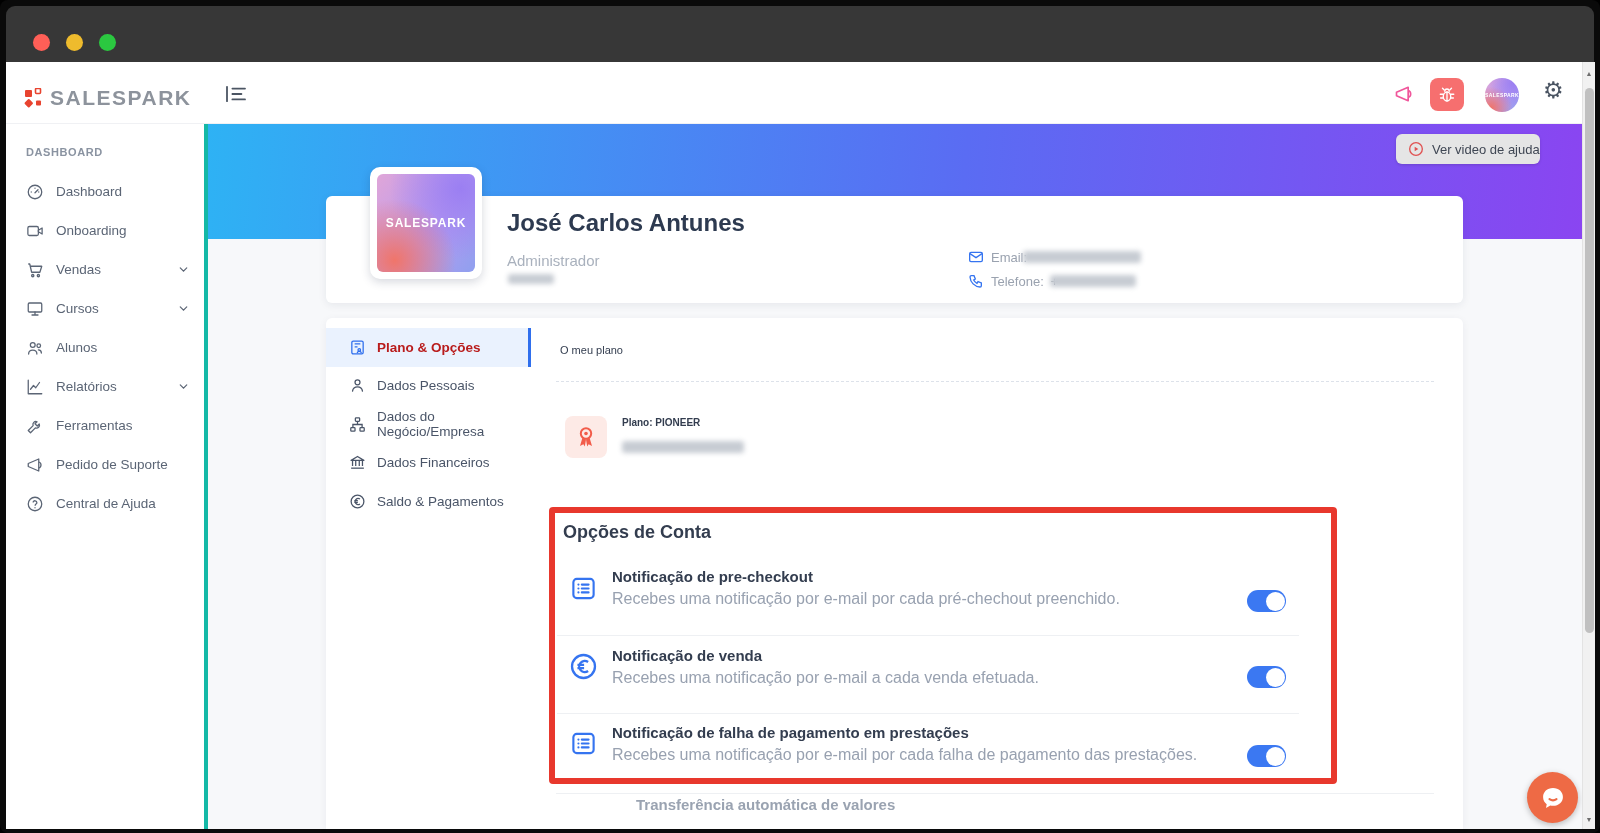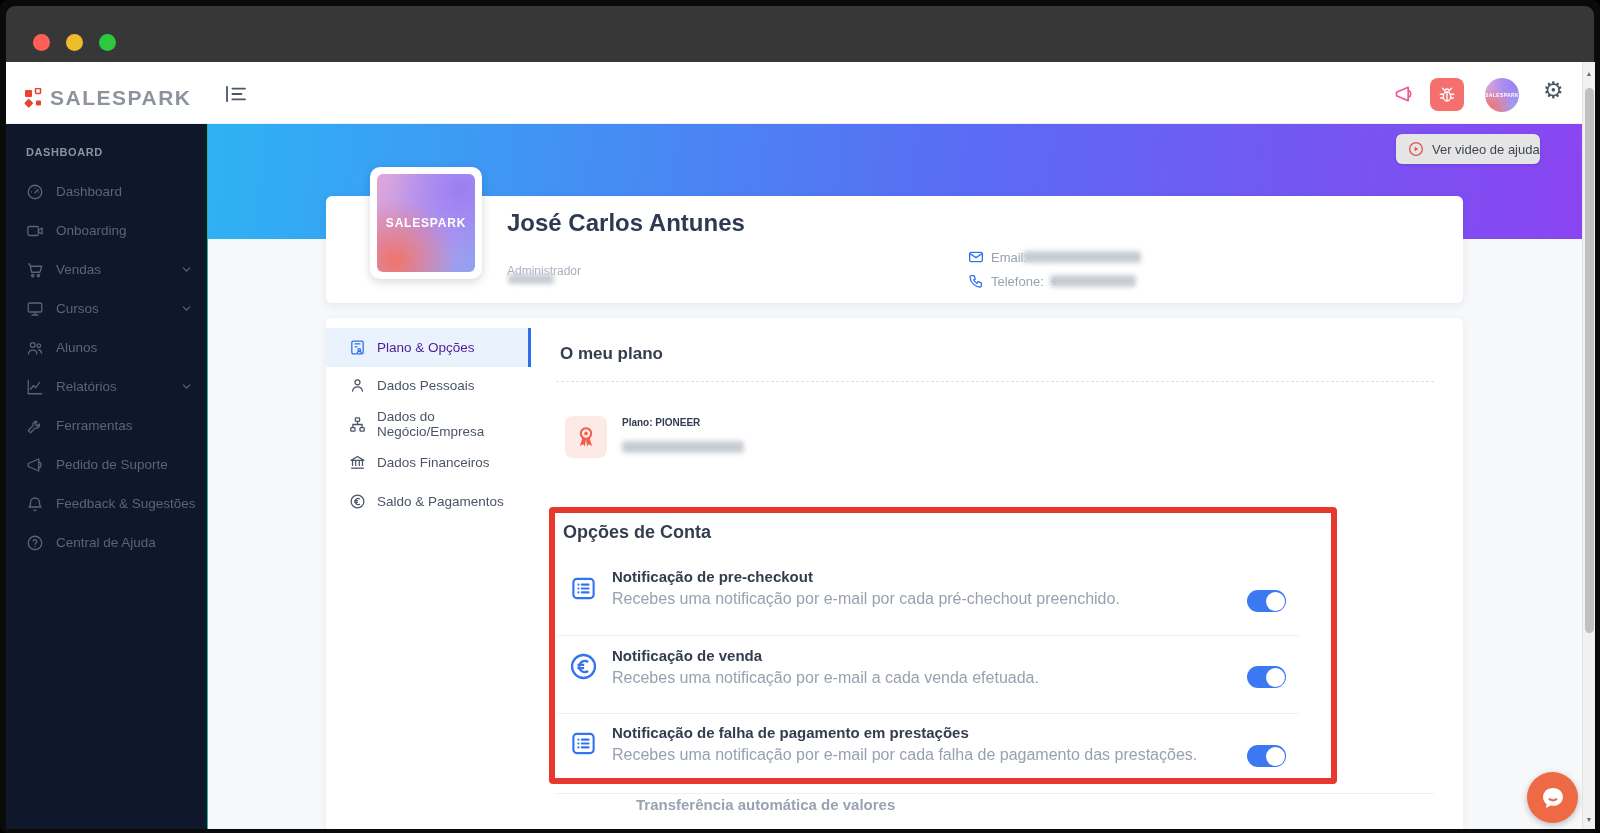--- a/index.html
+++ b/index.html
@@ -27,53 +27,53 @@
   .btn-bug { position:absolute; left:1424px; top:16px; width:34px; height:33px; background:#f66f6f; border-radius:8px; display:flex; align-items:center; justify-content:center; cursor:pointer; }
   .nav-avatar { position:absolute; left:1479px; top:16px; width:34px; height:34px; border-radius:50%; overflow:hidden; display:flex; align-items:center; justify-content:center; cursor:pointer; }
   .grad-img { background:
       radial-gradient(circle at 18% 88%, #f0756a 0%, rgba(240,117,106,0) 52%),
       radial-gradient(circle at 85% 15%, #9b7ff2 0%, rgba(155,127,242,0) 60%),
       linear-gradient(125deg, #e0a6d8 0%, #b79af0 55%, #8fa0ef 100%); }
   .nav-avatar span { font-size:5px; font-weight:bold; color:#fff; letter-spacing:.4px; }
   .icon-gear { position:absolute; left:1537px; top:17px; font-size:23px; color:#4b5563; cursor:pointer; line-height:1; }
 
   
-  .sidebar { position:absolute; left:6px; top:124px; width:202px; bottom:4px; background:#0f172a; border-right:1px solid #14b8a6; padding-top:22px; z-index:4; }
+  .sidebar { position:absolute; left:6px; top:124px; width:202px; bottom:4px; background:#ffffff; border-right:4px solid #14b8a6; padding-top:22px; z-index:4; }
   .sb-section { margin:0 0 14px 20px; font-size:11px; font-weight:bold; letter-spacing:.6px; color:#8a93a1; }
   .sb-item { height:39px; display:flex; align-items:center; padding-left:20px; gap:12px; font-size:13.5px; font-weight:500; color:#5b6575; cursor:pointer; position:relative; }
   .sb-item svg { flex:0 0 18px; }
   .sb-chevron { position:absolute; right:14px; top:13px; }
 
   
   .main-bg { position:absolute; left:208px; top:124px; width:1374px; bottom:4px; background:#f7f8fa; }
   .grad-band { position:absolute; left:208px; top:124px; width:1374px; height:115px; background:linear-gradient(95deg,#2eb2f4 0%,#5a6cf3 55%,#8a45f1 100%); }
 
   .help-btn { position:absolute; left:1396px; top:134px; width:144px; height:30px; background:#e5e5e5; border-radius:6px; display:flex; align-items:center; gap:8px; padding-left:12px; cursor:pointer; box-shadow:0 1px 3px rgba(0,0,0,.15); }
   .help-btn span { font-size:13px; color:#3f4653; }
 
   
   .profile-card { position:absolute; left:326px; top:196px; width:1137px; height:107px; background:#fff; border-radius:6px; box-shadow:0 2px 8px rgba(25,39,70,.08); }
   .avatar-frame { position:absolute; left:370px; top:167px; width:112px; height:112px; background:#fff; border-radius:10px; box-shadow:0 3px 10px rgba(25,39,70,.18); padding:7px; z-index:3; }
   .avatar-img { width:100%; height:100%; border-radius:6px; display:flex; align-items:center; justify-content:center; }
   .avatar-img span { font-size:12px; font-weight:bold; color:#fff; letter-spacing:.8px; }
   .p-name { position:absolute; left:507px; top:209px; font-size:24px; font-weight:600; color:#2d3a50; }
-  .p-role { position:absolute; left:507px; top:264px; font-size:12px; color:#a9b1bd; }
+  .p-role { position:absolute; left:507px; top:252px; font-size:15px; color:#a9b1bd; }
   .blur-blob { background:#c7ccd3; filter:blur(2.5px); border-radius:3px; position:absolute; }
   .p-contact-row { position:absolute; display:flex; align-items:center; gap:7px; font-size:13px; color:#9aa2af; }
   .p-contact-row svg { flex:0 0 16px; }
 
   
   .tabs-card { position:absolute; left:326px; top:318px; width:1137px; height:511px; background:#fff; border-radius:6px 6px 0 0; box-shadow:0 2px 8px rgba(25,39,70,.06); }
   .tab-list { position:absolute; left:0; top:10px; width:205px; }
   .tab-item { height:38.5px; display:flex; align-items:center; gap:11px; padding-left:23px; font-size:13.5px; font-weight:500; color:#4a5568; cursor:pointer; }
   .tab-item svg { flex:0 0 17px; }
-  .tab-item.active { background:#eaf2fe; color:#4c1d95; border-right:3px solid #2f6fed; font-weight:400; }
+  .tab-item.active { background:#eaf2fe; color:#b91c1c; border-right:3px solid #2f6fed; font-weight:700; }
   .tab-item.active svg { stroke:#2f6fed; }
 
-  .section-title { position:absolute; font-size:17px; font-weight:700; color:#333d4f; }
+  .section-title { position:absolute; font-size:11px; font-weight:400; color:#333d4f; }
   .dashed-div { position:absolute; border-top:1px dashed #dde2ea; }
   .solid-div { position:absolute; border-top:1px solid #eef0f3; }
 
   .plan-icon { position:absolute; left:565px; top:416px; width:42px; height:42px; background:#fdeae6; border-radius:8px; display:flex; align-items:center; justify-content:center; }
   .plan-label { position:absolute; left:622px; top:417px; font-size:10px; font-weight:bold; color:#333d4f; }
 
   
   .red-box { position:absolute; left:549px; top:507px; width:788px; height:277px; border:6px solid #e8382d; border-radius:4px; background:#fff; z-index:2; }
   .rb-title { position:absolute; left:8px; top:9px; font-size:18px; font-weight:600; color:#333d4f; }
   .opt-icon { position:absolute; left:15px; }
@@ -206,27 +206,20 @@
       <span>Ferramentas</span>
     </div>
     <div class="sb-item">
       <svg width="18" height="18" viewBox="0 0 24 24" fill="none" stroke="#5b6575" stroke-width="1.7" stroke-linejoin="round">
           <path d="M3 10v4l14 6V4L3 10z"></path>
           <path d="M17 8c2 .5 3 2 3 4s-1 3.5-3 4"></path>
         </svg>
       <span>Pedido de Suporte</span>
     </div>
     <div class="sb-item">
-      <svg width="18" height="18" viewBox="0 0 24 24" fill="none" stroke="#5b6575" stroke-width="1.7" stroke-linecap="round" stroke-linejoin="round">
-          <path d="M18 10a6 6 0 1 0-12 0c0 5-2 6-2 6h16s-2-1-2-6"></path>
-          <path d="M10.5 20a1.8 1.8 0 0 0 3 0"></path>
-        </svg>
-      <span>Feedback &amp; Sugestões</span>
-    </div>
-    <div class="sb-item">
       <svg width="18" height="18" viewBox="0 0 24 24" fill="none" stroke="#5b6575" stroke-width="1.7" stroke-linecap="round">
           <circle cx="12" cy="12" r="9"></circle>
           <path d="M9.5 9.3a2.6 2.6 0 0 1 5 .9c0 1.6-2.3 2.1-2.3 3.5"></path>
           <path d="M12 17h.01"></path>
         </svg>
       <span>Central de Ajuda</span>
     </div>
   </div>
 
   <div class="main-bg"></div>

